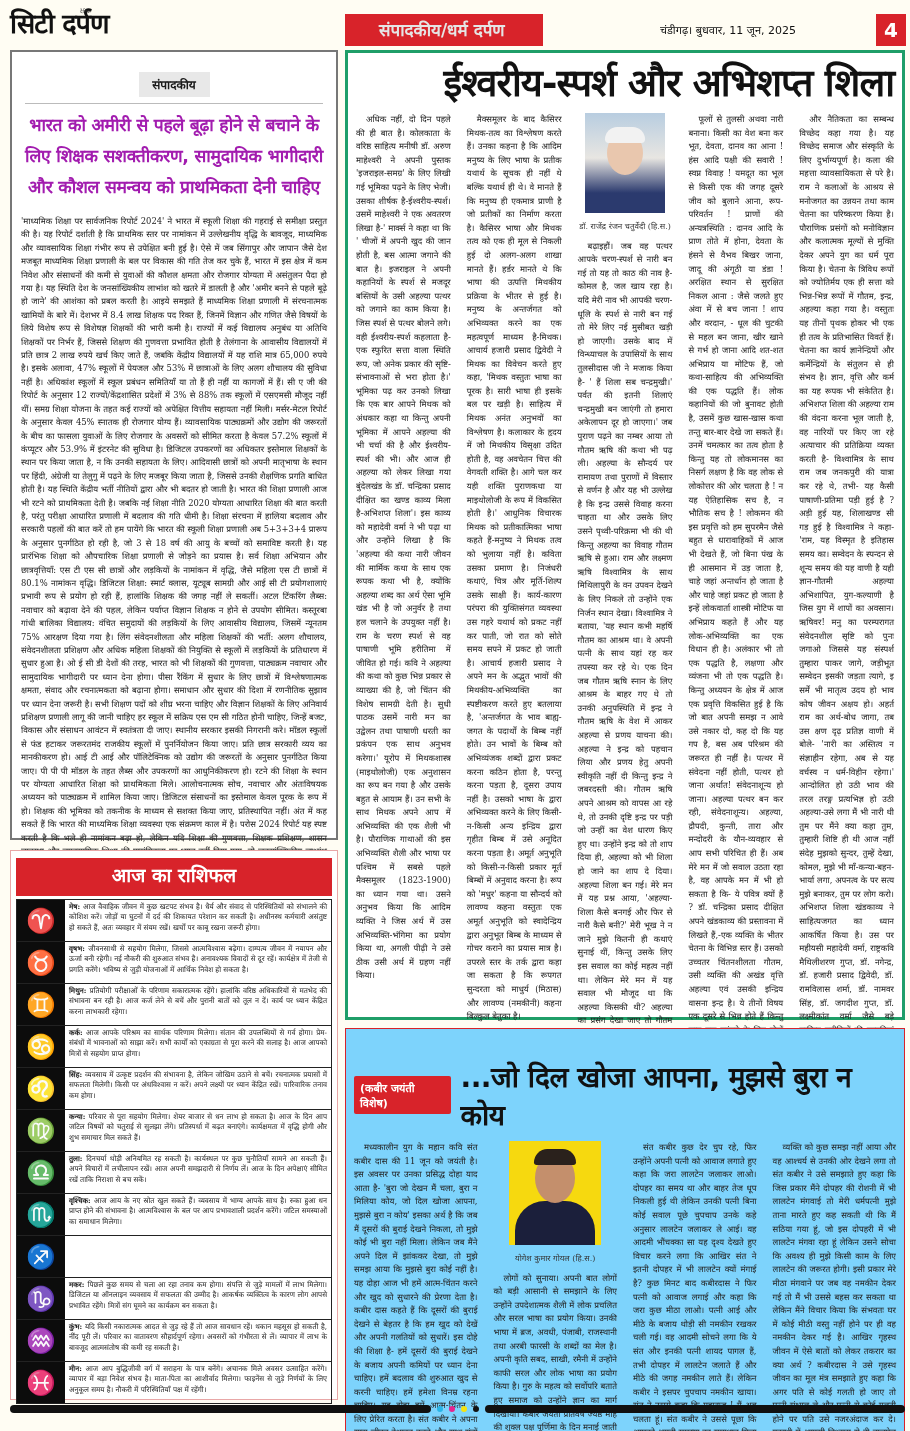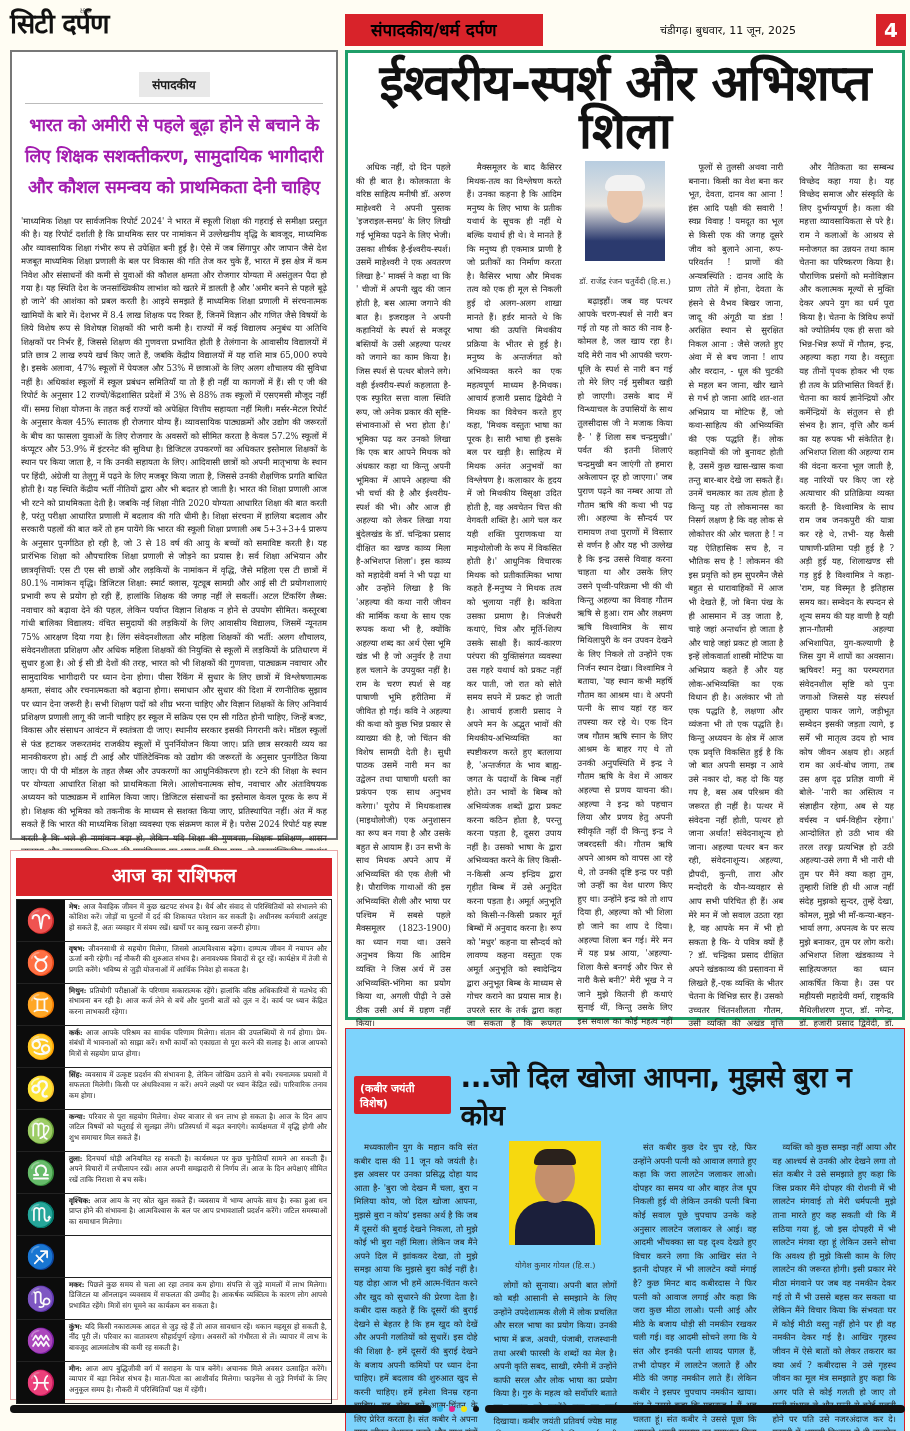--- a/index.html
+++ b/index.html
@@ -1,47 +1,47 @@
 <!DOCTYPE html>
 <html><head>
 <meta charset="utf-8">
 <style>
   * { box-sizing: border-box; margin: 0; padding: 0; }
   body { width: 910px; height: 1431px; background: #fffdf3; font-family: "DejaVu Serif", serif; color: #1a1a1a; position: relative; overflow: hidden; }
   .abs { position: absolute; }
   .masthead { left: 10px; top: 6px; width: 320px; height: 40px; }
   .logo { font-family: "DejaVu Sans", sans-serif; font-weight: bold; font-size: 27px; color: #111; letter-spacing: -1px; line-height: 36px; }
   .logo-small { position: absolute; left: 70px; top: 2px; font-size: 5px; color: #333; }
-  .section-bar { left: 345px; top: 14px; width: 198px; height: 32px; background: #d8232a; color: #000000; font-family: "DejaVu Sans", sans-serif; font-weight: bold; font-size: 17px; line-height: 32px; padding-left: 26px; }
+  .section-bar { left: 345px; top: 14px; width: 198px; height: 32px; background: #d8232a; color: #e5e5e5; font-family: "DejaVu Sans", sans-serif; font-weight: bold; font-size: 17px; line-height: 32px; padding-left: 34px; }
   .dateline { left: 660px; top: 22px; font-family: "DejaVu Sans", sans-serif; font-size: 11px; color: #111; }
   .pagenum { left: 876px; top: 14px; width: 30px; height: 32px; background: #d8232a; color: #fff; font-family: "DejaVu Sans", sans-serif; font-weight: bold; font-size: 20px; text-align: center; line-height: 32px; }
 
   .ed-box { left: 10px; top: 50px; width: 328px; height: 790px; border: 2px solid #777; background: #fff; padding: 8px 9px; }
   .ed-label { display: block; width: 71px; margin: 12px auto 6px; text-align: center; background: #e8e8e8; font-family: "DejaVu Sans", sans-serif; font-weight: bold; font-size: 12px; padding: 4px 0; }
   .ed-rule { border-top: 1px solid #bbb; margin: 0 4px 6px; }
   .ed-title { font-family: "DejaVu Sans", sans-serif; font-weight: bold; font-size: 17.5px; line-height: 31px; text-align: center; color: #a21caf; letter-spacing: -0.3px; margin-bottom: 12px; }
   .ed-body { font-size: 8.4px; line-height: 13.4px; text-align: justify; color: #222; }
 
   .rashi-box { left: 10px; top: 850px; width: 328px; height: 550px; border: 1px solid #e8a7a7; background: #fff; padding: 7px 5px; }
   .rashi-head { background: #d8232a; color: #fff; font-family: "DejaVu Sans", sans-serif; font-weight: bold; font-size: 19px; text-align: center; height: 38px; line-height: 34px; margin-bottom: 4px; }
   .rashi-row { display: flex; height: 43px; border: 1px solid #222; margin-top: -1px; }
   .rashi-img { width: 48px; background: #0c0c0c; display: flex; align-items: center; justify-content: center; color: #e8442a; font-size: 24px; flex-shrink: 0; }
   .rashi-text { flex: 1; font-size: 7.2px; line-height: 10.4px; padding: 2px 4px; text-align: justify; color: #222; }
   .rashi-text b { font-weight: bold; }
 
   .feature-box { left: 345px; top: 50px; width: 560px; height: 970px; border: 3px solid #1f9e68; background: #fff; padding: 6px 8px; }
-  .feature-title { font-family: "DejaVu Sans", sans-serif; font-weight: bold; font-size: 50px; line-height: 48px; text-align: center; color: #111; letter-spacing: -1px; margin-bottom: 6px; }
+  .feature-title { font-family: "DejaVu Sans", sans-serif; font-weight: bold; font-size: 38px; line-height: 48px; text-align: right; color: #111; letter-spacing: -1px; margin-bottom: 6px; }
   .cols4 { display: flex; gap: 16px; }
   .col { flex: 1; font-size: 8.4px; line-height: 13.6px; text-align: justify; color: #222; }
   .col p { text-indent: 10px; margin-bottom: 2px; }
   .photo-wrap { text-align: center; margin-bottom: 6px; }
   .photo { width: 80px; height: 100px; margin: 0 auto; background: linear-gradient(#b8cde0, #e8e6e2 45%, #2b3a6e 80%); position: relative; }
   .photo .face { position: absolute; left: 22px; top: 18px; width: 36px; height: 44px; border-radius: 50%; background: #e9c7ae; }
   .photo .hair { position: absolute; left: 20px; top: 14px; width: 40px; height: 16px; border-radius: 20px 20px 6px 6px; background: #f2f2f2; }
-  .caption { font-size: 8px; color: #333; margin-top: 14px; }
+  .caption { font-size: 8px; color: #333; margin-top: 7px; }
   .byline-note { text-align: center; font-weight: bold; font-size: 8.6px; line-height: 13.6px; }
 
   .kabir-box { left: 345px; top: 1028px; width: 560px; height: 448px; border: 1px solid #d8232a; background: #7dd3fc; padding: 22px 8px; }
   .kabir-head { display: flex; align-items: center; gap: 10px; margin-bottom: 8px; margin-top: 6px; }
   .kabir-tag { background: #d8232a; color: #fff; font-family: "DejaVu Sans", sans-serif; font-weight: bold; font-size: 11px; padding: 4px 6px; border-radius: 2px; }
   .kabir-title { font-family: "DejaVu Sans", sans-serif; font-size: 28px; color: #111; letter-spacing: -0.5px; }
   .kabir-photo { width: 92px; height: 104px; margin: 0 auto; background: #f6d90f; position: relative; overflow: hidden; }
   .kabir-photo .head { position: absolute; left: 26px; top: 12px; width: 40px; height: 50px; border-radius: 50%; background: #c48f6c; }
   .kabir-photo .hairk { position: absolute; left: 25px; top: 8px; width: 42px; height: 16px; border-radius: 20px 20px 4px 4px; background: #2a211c; }
   .kabir-photo .shirt { position: absolute; left: 6px; top: 60px; width: 80px; height: 50px; border-radius: 30px 30px 0 0; background: #1b1f3b; }

